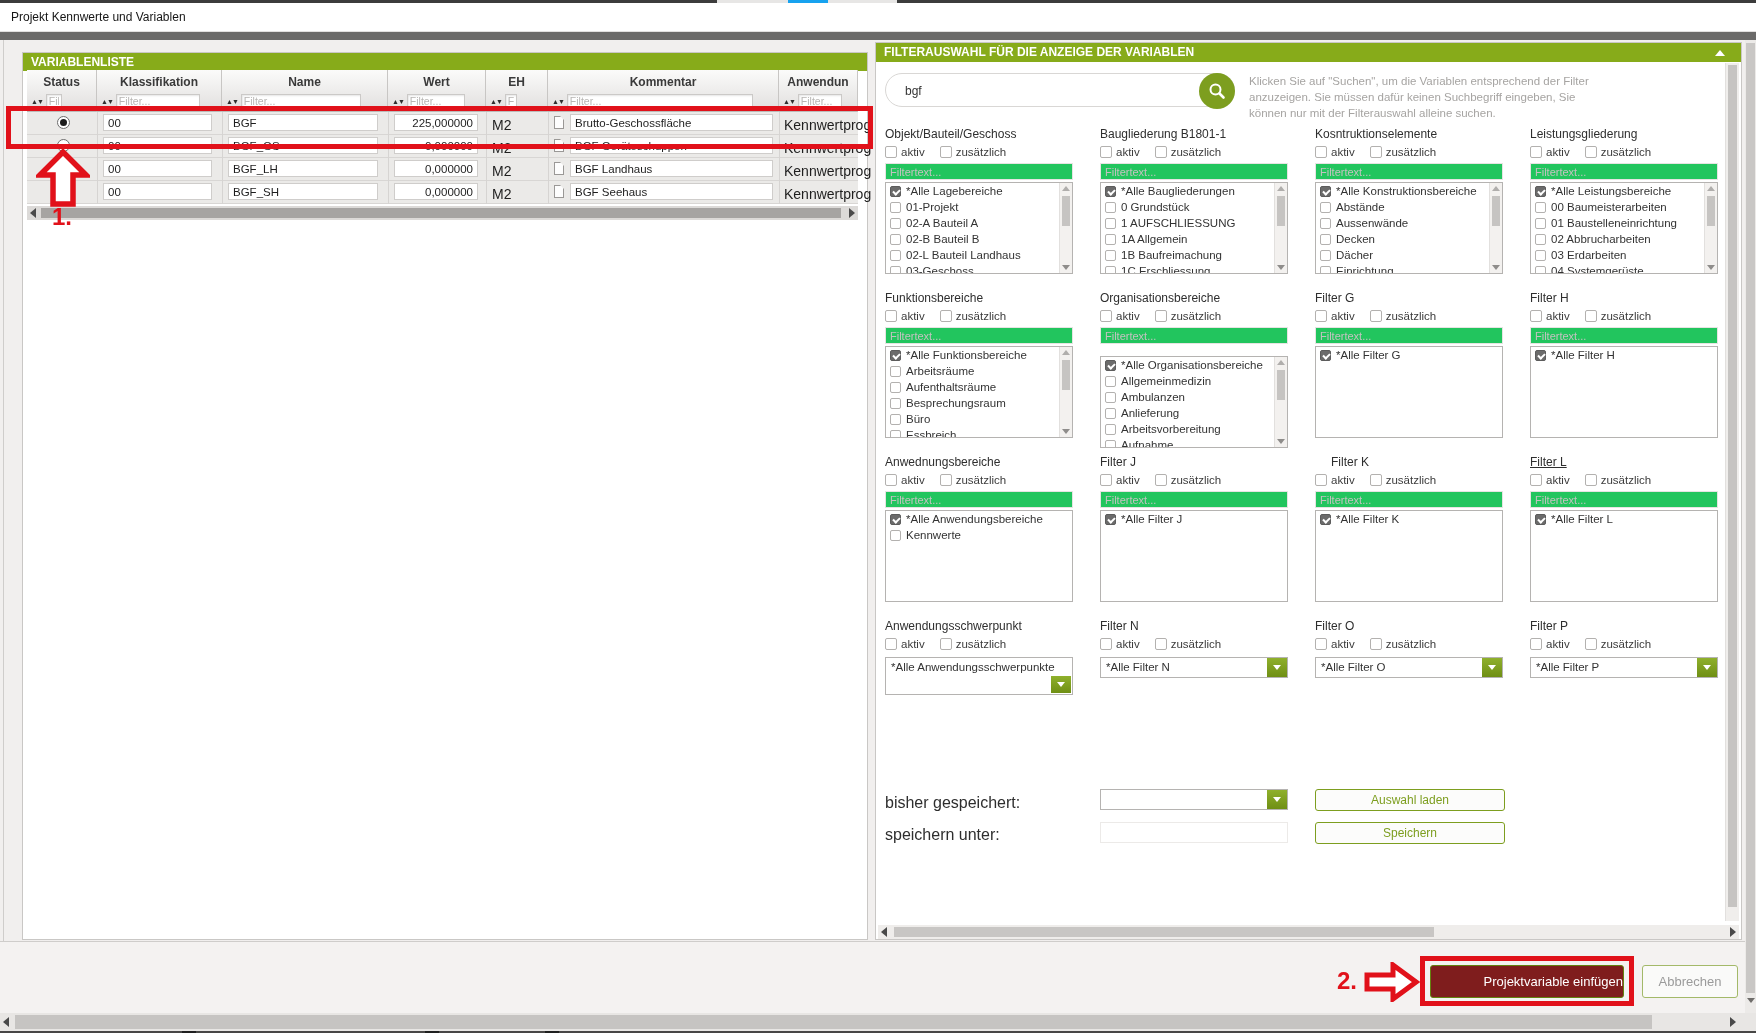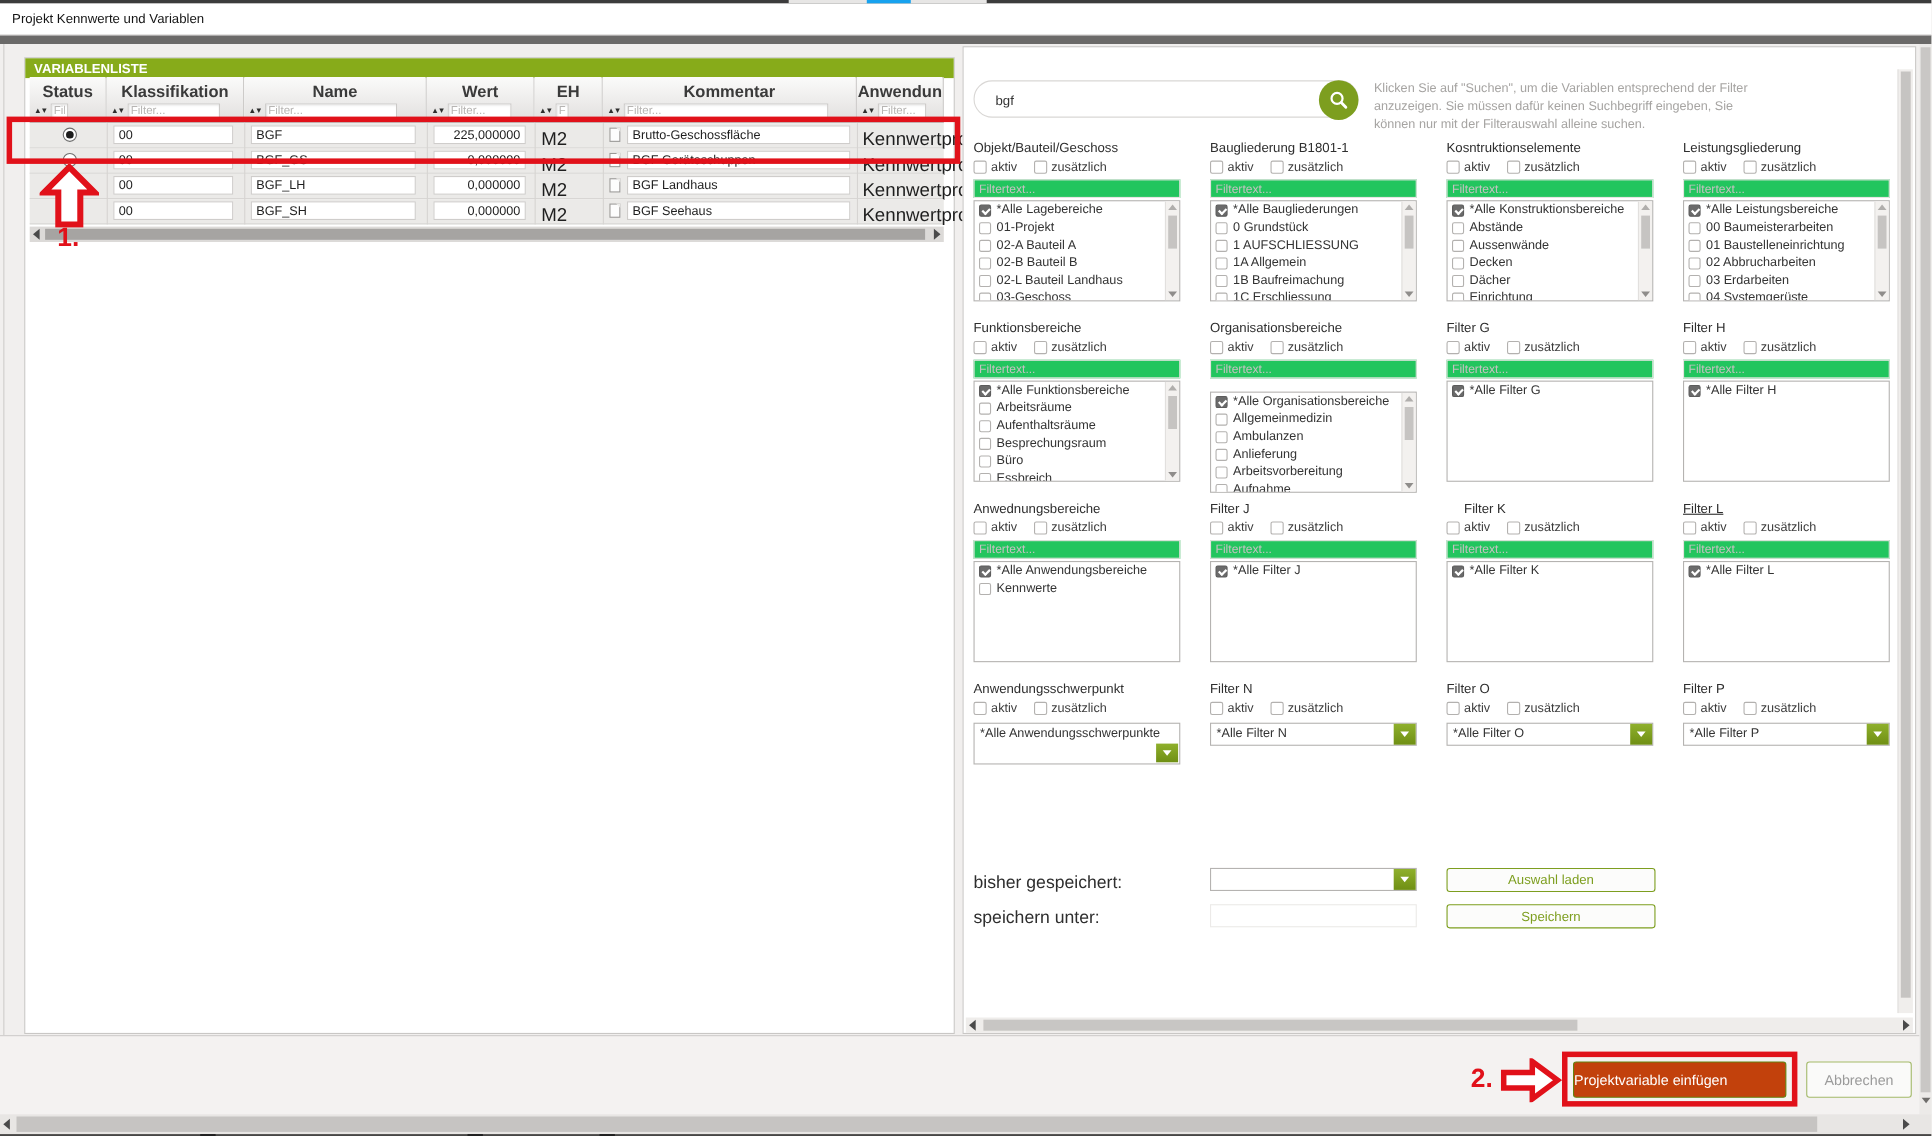--- a/index.html
+++ b/index.html
@@ -20,30 +20,30 @@
   
   .panel{background:#ffffff;border:1px solid #c9c7c5;box-sizing:border-box}
   .panel-hdr{position:absolute;left:0;top:0;right:0;height:19px;background:#87ab1a;color:#fff;
     font-size:12px;font-weight:bold;line-height:19px;padding-left:8px;box-sizing:border-box;white-space:nowrap}
   .collapse-tri{position:absolute;right:16px;top:7px;width:0;height:0;
     border-left:5px solid transparent;border-right:5px solid transparent;border-bottom:6px solid #fff}
   
   #vtable{left:27px;top:70px;width:831px;height:150px}
   .th{position:absolute;top:0;height:42px;background:linear-gradient(#fbfbfa,#e1dfde);
     border-right:1px solid #c8c6c4;border-bottom:1px solid #bdbbb9;box-sizing:border-box}
-  .th-label{font-weight:bold;font-size:15px;color:#3a3a3a;text-align:center;padding-top:5px;white-space:nowrap;overflow:hidden}
+  .th-label{font-weight:bold;font-size:12px;color:#3a3a3a;text-align:center;padding-top:5px;white-space:nowrap;overflow:hidden}
   .th-filter{position:absolute;left:4px;top:23px;height:16px;display:flex;align-items:center;gap:3px}
   .sort{font-size:7px;color:#2e2e2e;letter-spacing:-1px;flex:none}
   .flt{height:14px;border:1px solid #cbc9c7;box-shadow:inset 1px 1px 2px rgba(0,0,0,.10);
     font-size:10.5px;padding:0 2px;color:#444;box-sizing:border-box;background:#fff;min-width:0}
   .flt::placeholder{color:#b7b5b3}
   .trow{position:absolute;left:0;width:831px;height:23px;background:#ebeae8;border-bottom:1px solid #d8d6d4;box-sizing:border-box}
   .cellbox{position:absolute;top:2px;height:17px;line-height:16px;background:#fff;border:1px solid #cfcdcb;
     font-size:11.5px;color:#1e1e1e;padding:0 4px;box-sizing:border-box;white-space:nowrap;overflow:hidden}
-  .celltxt{position:absolute;top:5px;font-size:17px;color:#1e1e1e;white-space:nowrap}
+  .celltxt{position:absolute;top:5px;font-size:14px;color:#1e1e1e;white-space:nowrap}
   .vline{position:absolute;top:42px;width:1px;height:92px;background:#d6d4d2}
   .radio{position:absolute;top:4px;width:13px;height:13px;background:#fff;border:1px solid #6d6d6d;border-radius:50%;box-sizing:border-box}
   .radio.sel::after{content:"";position:absolute;left:2px;top:2px;width:7px;height:7px;border-radius:50%;background:#1c1c1c}
   .doc-icon{position:absolute;top:4px;width:10px;height:13px;background:#fdfdfd;border:1px solid #9a9896;box-sizing:border-box}
   .doc-icon::after{content:"";position:absolute;top:-1px;right:-1px;border-style:solid;border-width:0 4px 4px 0;
     border-color:transparent #ebeae8 transparent transparent}
   
   .sb-track{position:absolute;background:#dcdad8}
   .sb-thumb{position:absolute;background:#a6a4a2}
   .tri{width:0;height:0;position:absolute}
@@ -81,22 +81,22 @@
     display:flex;align-items:center;justify-content:center}
   .grnbtn::after{content:"";border-left:4px solid transparent;border-right:4px solid transparent;border-top:5px solid #fff}
   .combo.tall{height:38px}
   .combo.tall .grnbtn{top:auto;bottom:1px;right:1px;height:17px;width:20px}
   .plain-input{position:absolute;width:188px;height:21px;background:#fff;border:1px solid #eceae8;box-sizing:border-box}
   .btn-outline{position:absolute;width:190px;height:22px;background:#fcfcfb;border:1px solid #7d9e1f;border-radius:3px;
     color:#7d9e1f;font-size:12px;text-align:center;line-height:20px;box-sizing:border-box;cursor:default}
   .rowlabel{position:absolute;left:9px;font-size:16px;color:#2e2e2e;white-space:nowrap}
   
   .footer{left:0;top:941px;width:1745px;height:72px;background:#f4f2f1;border-top:1px solid #cfcdcb}
-  .btn-green{position:absolute;left:1430px;top:965px;width:194px;height:33px;background:#c2410c;border:1px solid #64820f;
-    border-radius:3px;color:#fff;font-size:13px;text-align:left;line-height:31px;box-sizing:border-box;z-index:30}
+  .btn-green{position:absolute;left:1430px;top:965px;width:194px;height:33px;background:#7f1d1d;border:1px solid #64820f;
+    border-radius:3px;color:#fff;font-size:13px;text-align:right;line-height:31px;box-sizing:border-box;z-index:30}
   .btn-cancel{position:absolute;left:1642px;top:965px;width:96px;height:33px;background:#fafaf9;border:1px solid #a3b969;
     border-radius:3px;color:#9b9b9b;font-size:13px;text-align:center;line-height:31px;box-sizing:border-box;z-index:30}
   
   .red-rect{position:absolute;border:5px solid #e1111a;box-sizing:border-box;z-index:45}
   .red-num{position:absolute;color:#e1111a;font-size:24px;font-weight:bold;z-index:46}
   .red-svg{position:absolute;z-index:46}
   
   .win-vscroll{left:1745px;top:40px;width:11px;height:973px;background:#eceae8;z-index:20}
   .win-vthumb{position:absolute;left:1px;top:3px;width:9px;height:950px;background:#c9c7c5}
   .win-hscroll{left:0;top:1013px;width:1756px;height:18px;background:#e8e6e4;z-index:20}
@@ -220,20 +220,24 @@
     <span class="vline" style="left: 752px;"></span>
   </div>
 
 <div class="abs sb-track" style="left:27px;top:206px;width:831px;height:14px">
   <span class="tri tri-left" style="left:3px;top:2px"></span>
   <span class="sb-thumb" style="left:14px;top:2px;width:800px;height:10px"></span>
   <span class="tri tri-right" style="right:3px;top:2px"></span>
 </div>
 
 <div class="abs panel" id="fpanel">
+  <div class="panel-hdr">
+    <span>FILTERAUSWAHL FÜR DIE ANZEIGE DER VARIABLEN</span>
+    <span class="collapse-tri"></span>
+  </div>
   <div class="search-pill">
     <input class="search-input" type="text" value="bgf" style="">
     <span class="search-btn">
       <svg width="18" height="18" viewBox="0 0 18 18">
         <circle cx="7.5" cy="7.5" r="5" fill="none" stroke="#ffffff" stroke-width="2"></circle>
         <line x1="11.5" y1="11.5" x2="15.5" y2="15.5" stroke="#ffffff" stroke-width="2.6" stroke-linecap="round"></line>
       </svg>
     </span>
   </div>
   <div class="help-line" style="top:32px">Klicken Sie auf "Suchen", um die Variablen entsprechend der Filter</div>

